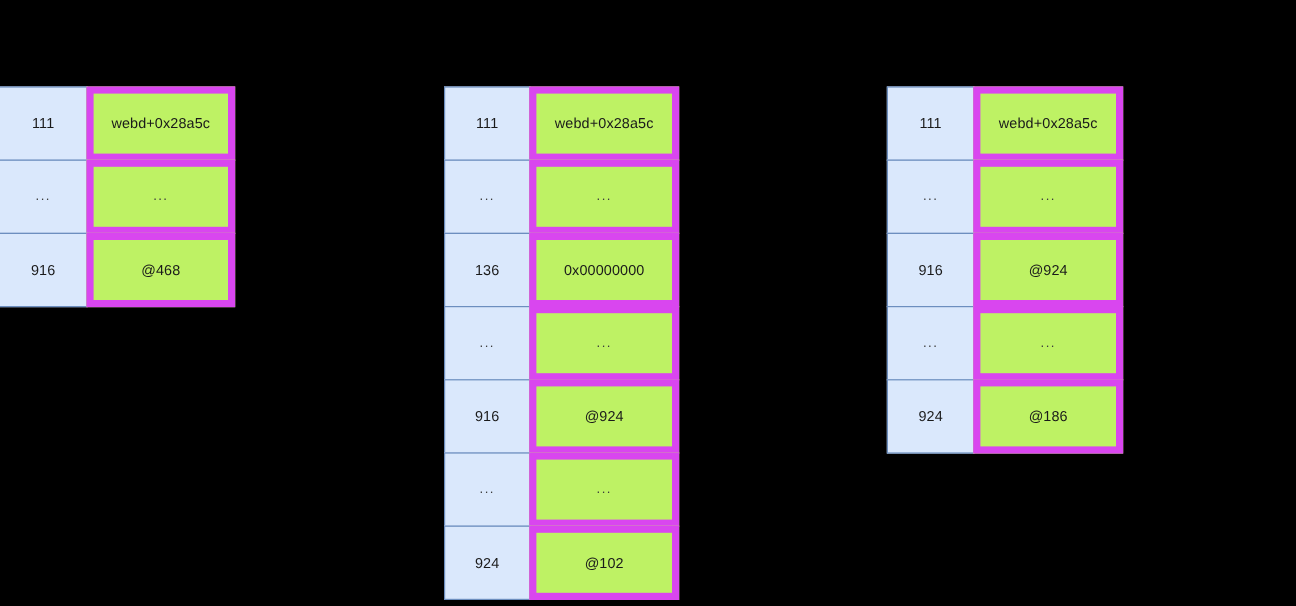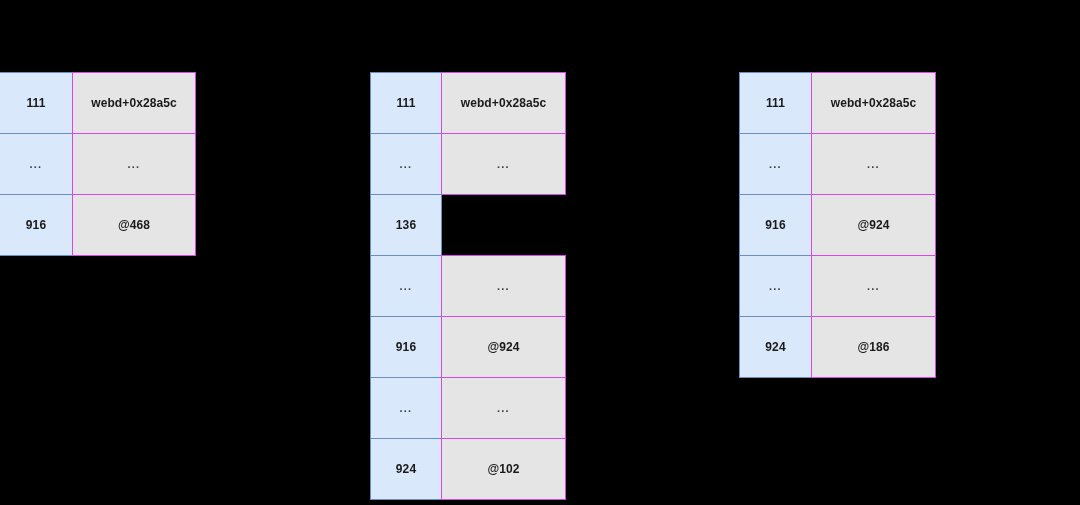--- a/index.html
+++ b/index.html
@@ -14,21 +14,20 @@
     overflow: hidden;
     font-family: "Liberation Sans", sans-serif;
   }
   .canvas {
     position: absolute;
     left: 0;
     top: 0;
     width: 1044px;
     height: 505px;
     background: #000000;
-    font-weight: bold;
   }
   .mem-table {
     position: absolute;
     display: flex;
     flex-direction: column;
     box-sizing: border-box;
   }
   .mem-row {
     display: flex;
     flex-direction: row;
@@ -45,22 +44,22 @@
     letter-spacing: 0.1px;
     white-space: nowrap;
     overflow: hidden;
   }
   .cell-addr {
     background: #dae8fc;
     border: 1px solid #6c8ebf;
     margin-right: -1px;
   }
   .cell-val {
-    background: #e5e5e5;
-    border: 1px solid #d946ef;
+    background: #bef264;
+    border: 6px solid #d946ef;
   }
   .mem-row + .mem-row .cell {
     margin-top: -1px;
   }
   .ellipsis {
     color: #3c3c3c;
     font-size: 11px;
     letter-spacing: 1.2px;
   }
 
@@ -111,20 +110,21 @@
       <div class="mem-row">
         <div class="cell cell-addr">111</div>
         <div class="cell cell-val">webd+0x28a5c</div>
       </div>
       <div class="mem-row">
         <div class="cell cell-addr ellipsis">...</div>
         <div class="cell cell-val ellipsis">...</div>
       </div>
       <div class="mem-row">
         <div class="cell cell-addr">136</div>
+        <div class="cell cell-val">0x00000000</div>
       </div>
       <div class="mem-row">
         <div class="cell cell-addr ellipsis">...</div>
         <div class="cell cell-val ellipsis">...</div>
       </div>
       <div class="mem-row">
         <div class="cell cell-addr">916</div>
         <div class="cell cell-val">@924</div>
       </div>
       <div class="mem-row">

